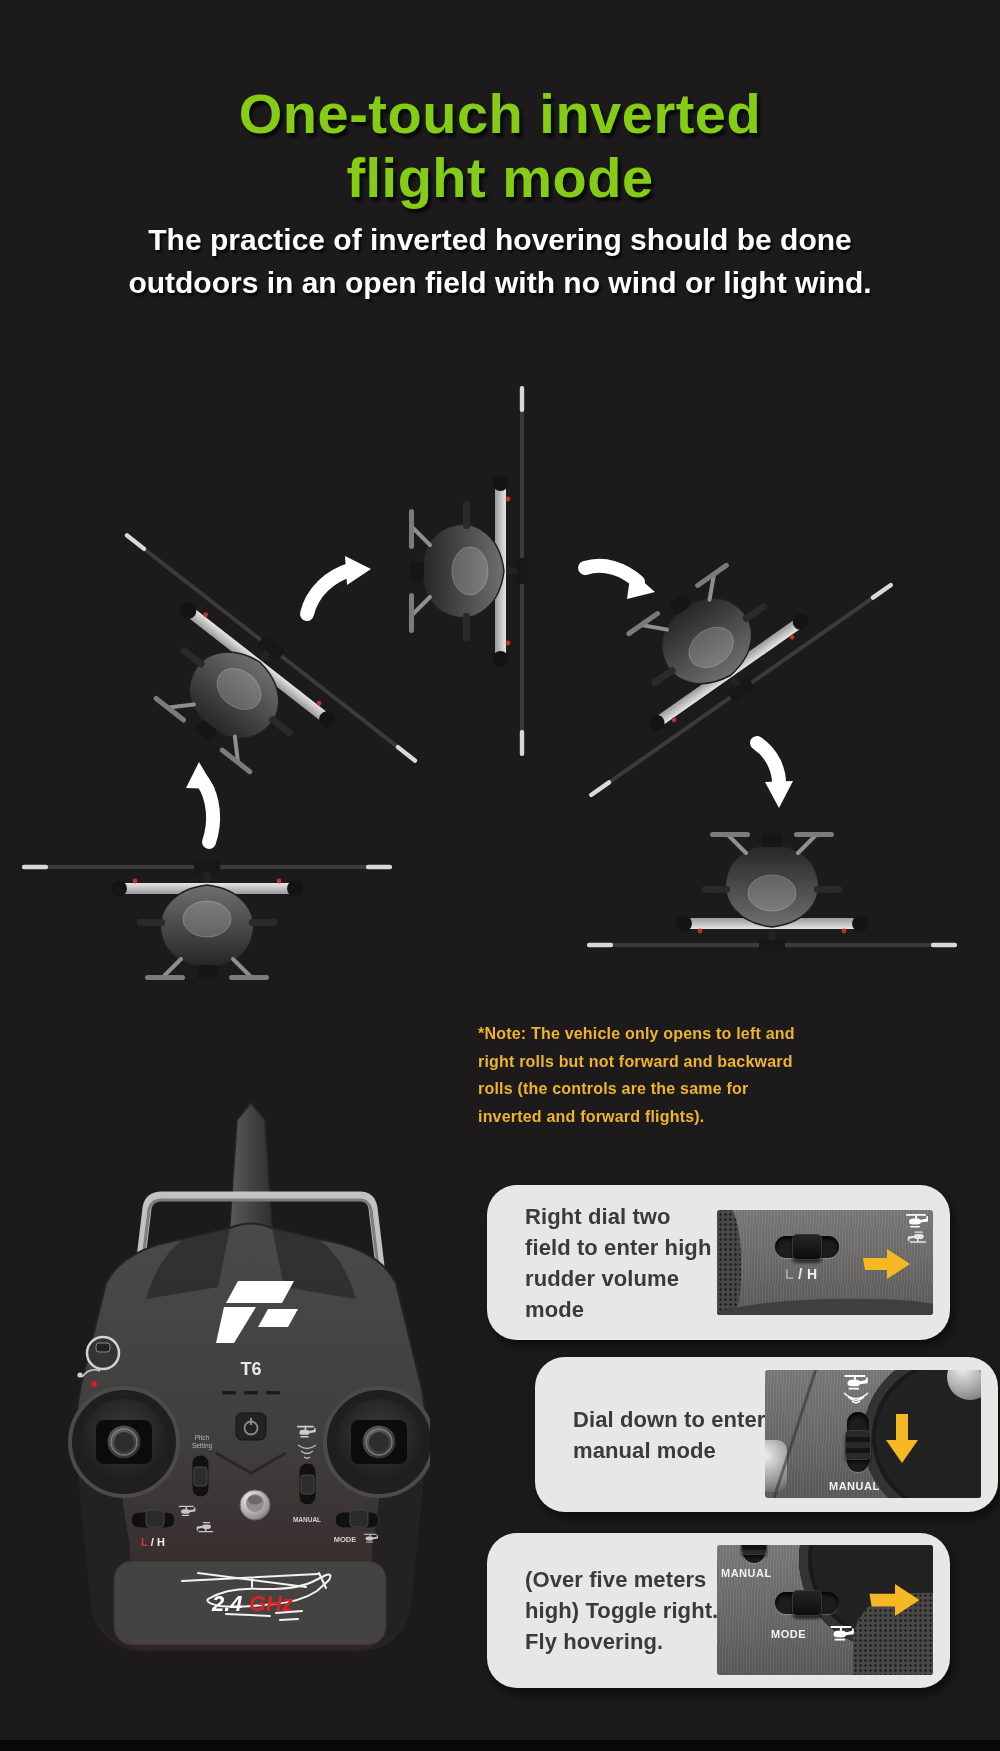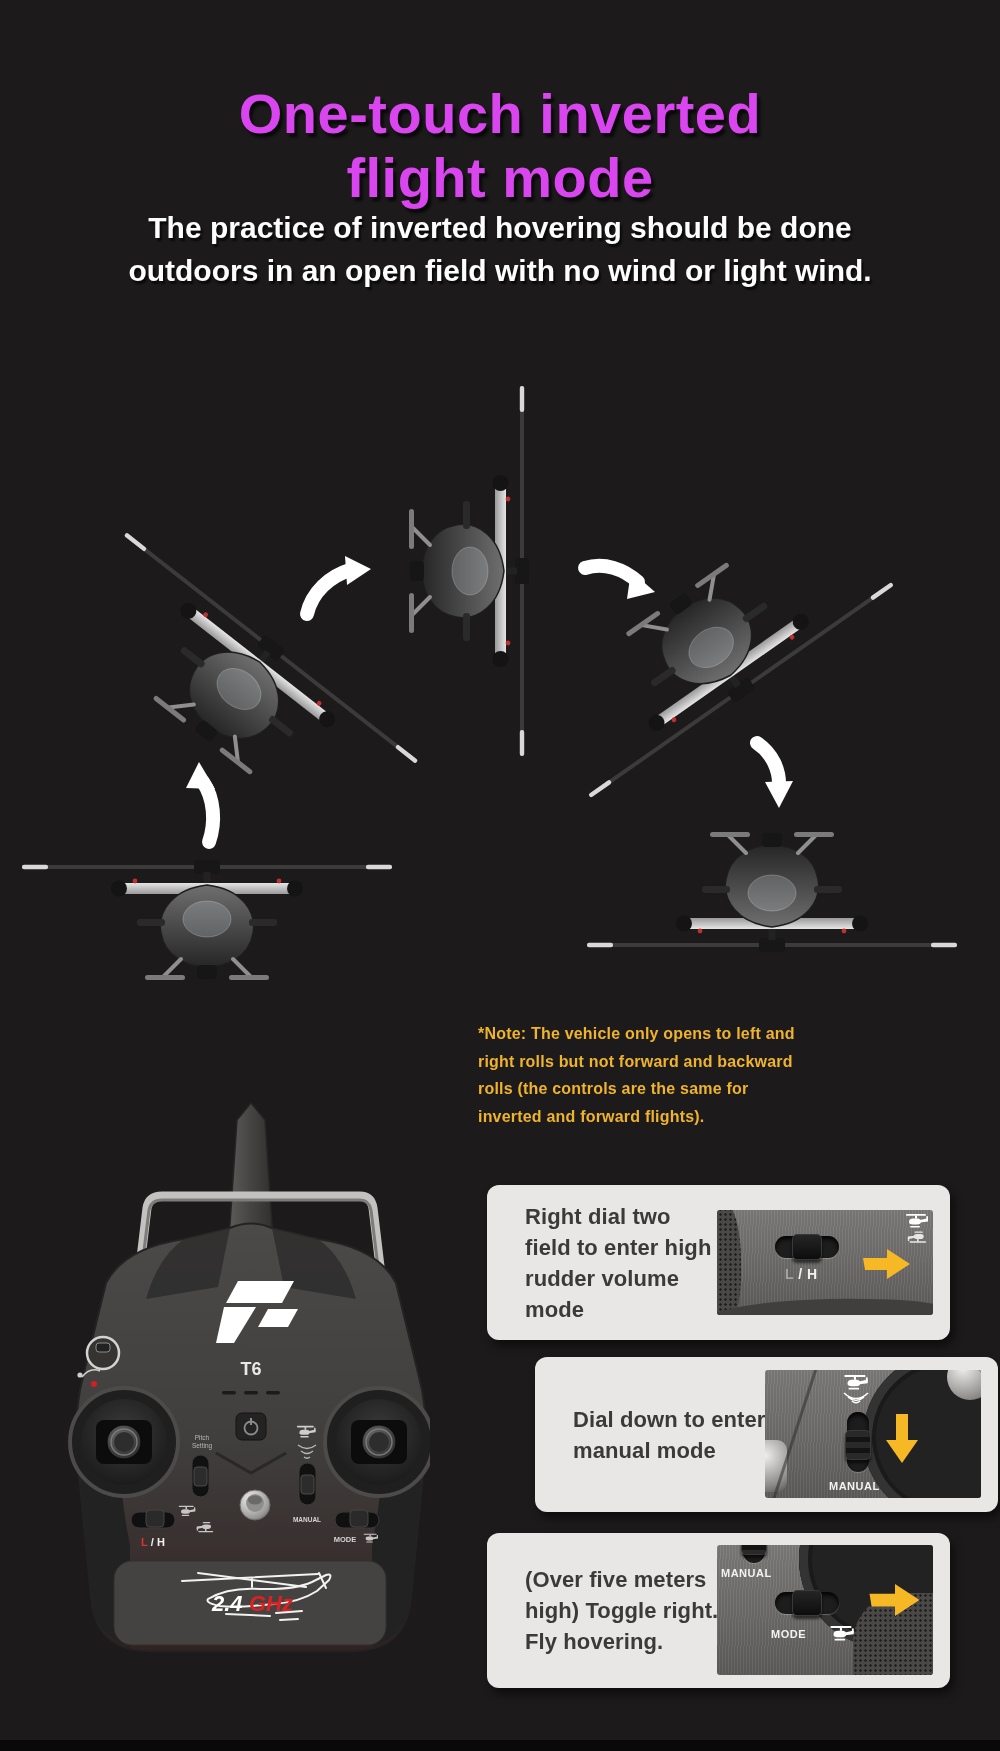--- a/index.html
+++ b/index.html
@@ -4,42 +4,42 @@
 <style>
   html,body{margin:0;padding:0;background:#000;}
   .canvas{
     position:relative;width:1000px;height:1751px;margin:0 auto;
     background:#1c1a1a;overflow:hidden;
     font-family:"Liberation Sans",sans-serif;
   }
   
   .title{
     position:absolute;top:82px;left:0;width:100%;text-align:center;
-    color:#d946ef;font-size:56px;font-weight:bold;line-height:64px;
+    color:#84cc16;font-size:56px;font-weight:bold;line-height:64px;
     text-shadow:3px 4px 3px rgba(0,0,0,.7);letter-spacing:.5px;
   }
   .subtitle{
-    position:absolute;top:206px;left:0;width:100%;text-align:center;
+    position:absolute;top:218px;left:0;width:100%;text-align:center;
     color:#fdfdfd;font-size:30px;font-weight:bold;line-height:43px;
     text-shadow:2px 3px 2px rgba(0,0,0,.65);
   }
   
   .flip-diagram{position:absolute;left:0;top:330px;width:1000px;height:700px;}
   
   .note{
     position:absolute;left:478px;top:1020px;width:490px;
     color:#f0b32c;font-size:16px;font-weight:bold;line-height:27.5px;
     letter-spacing:.2px;
   }
   
   .tx{position:absolute;left:30px;top:985px;width:400px;height:680px;}
   
   .panel{
     position:absolute;left:487px;width:463px;height:155px;
-    background:#e9e7e5;border-radius:12px;
+    background:#e9e7e5;border-radius:30px;
     box-shadow:4px 6px 10px rgba(0,0,0,.5);
   }
   .panel .ptext{
     position:absolute;left:38px;top:0;height:100%;width:215px;
     display:flex;flex-direction:column;justify-content:center;
     color:#3b3a39;font-size:22px;font-weight:bold;line-height:31px;
     letter-spacing:.1px;
   }
   .photo{
     position:absolute;right:17px;width:216px;overflow:hidden;border-radius:3px;

